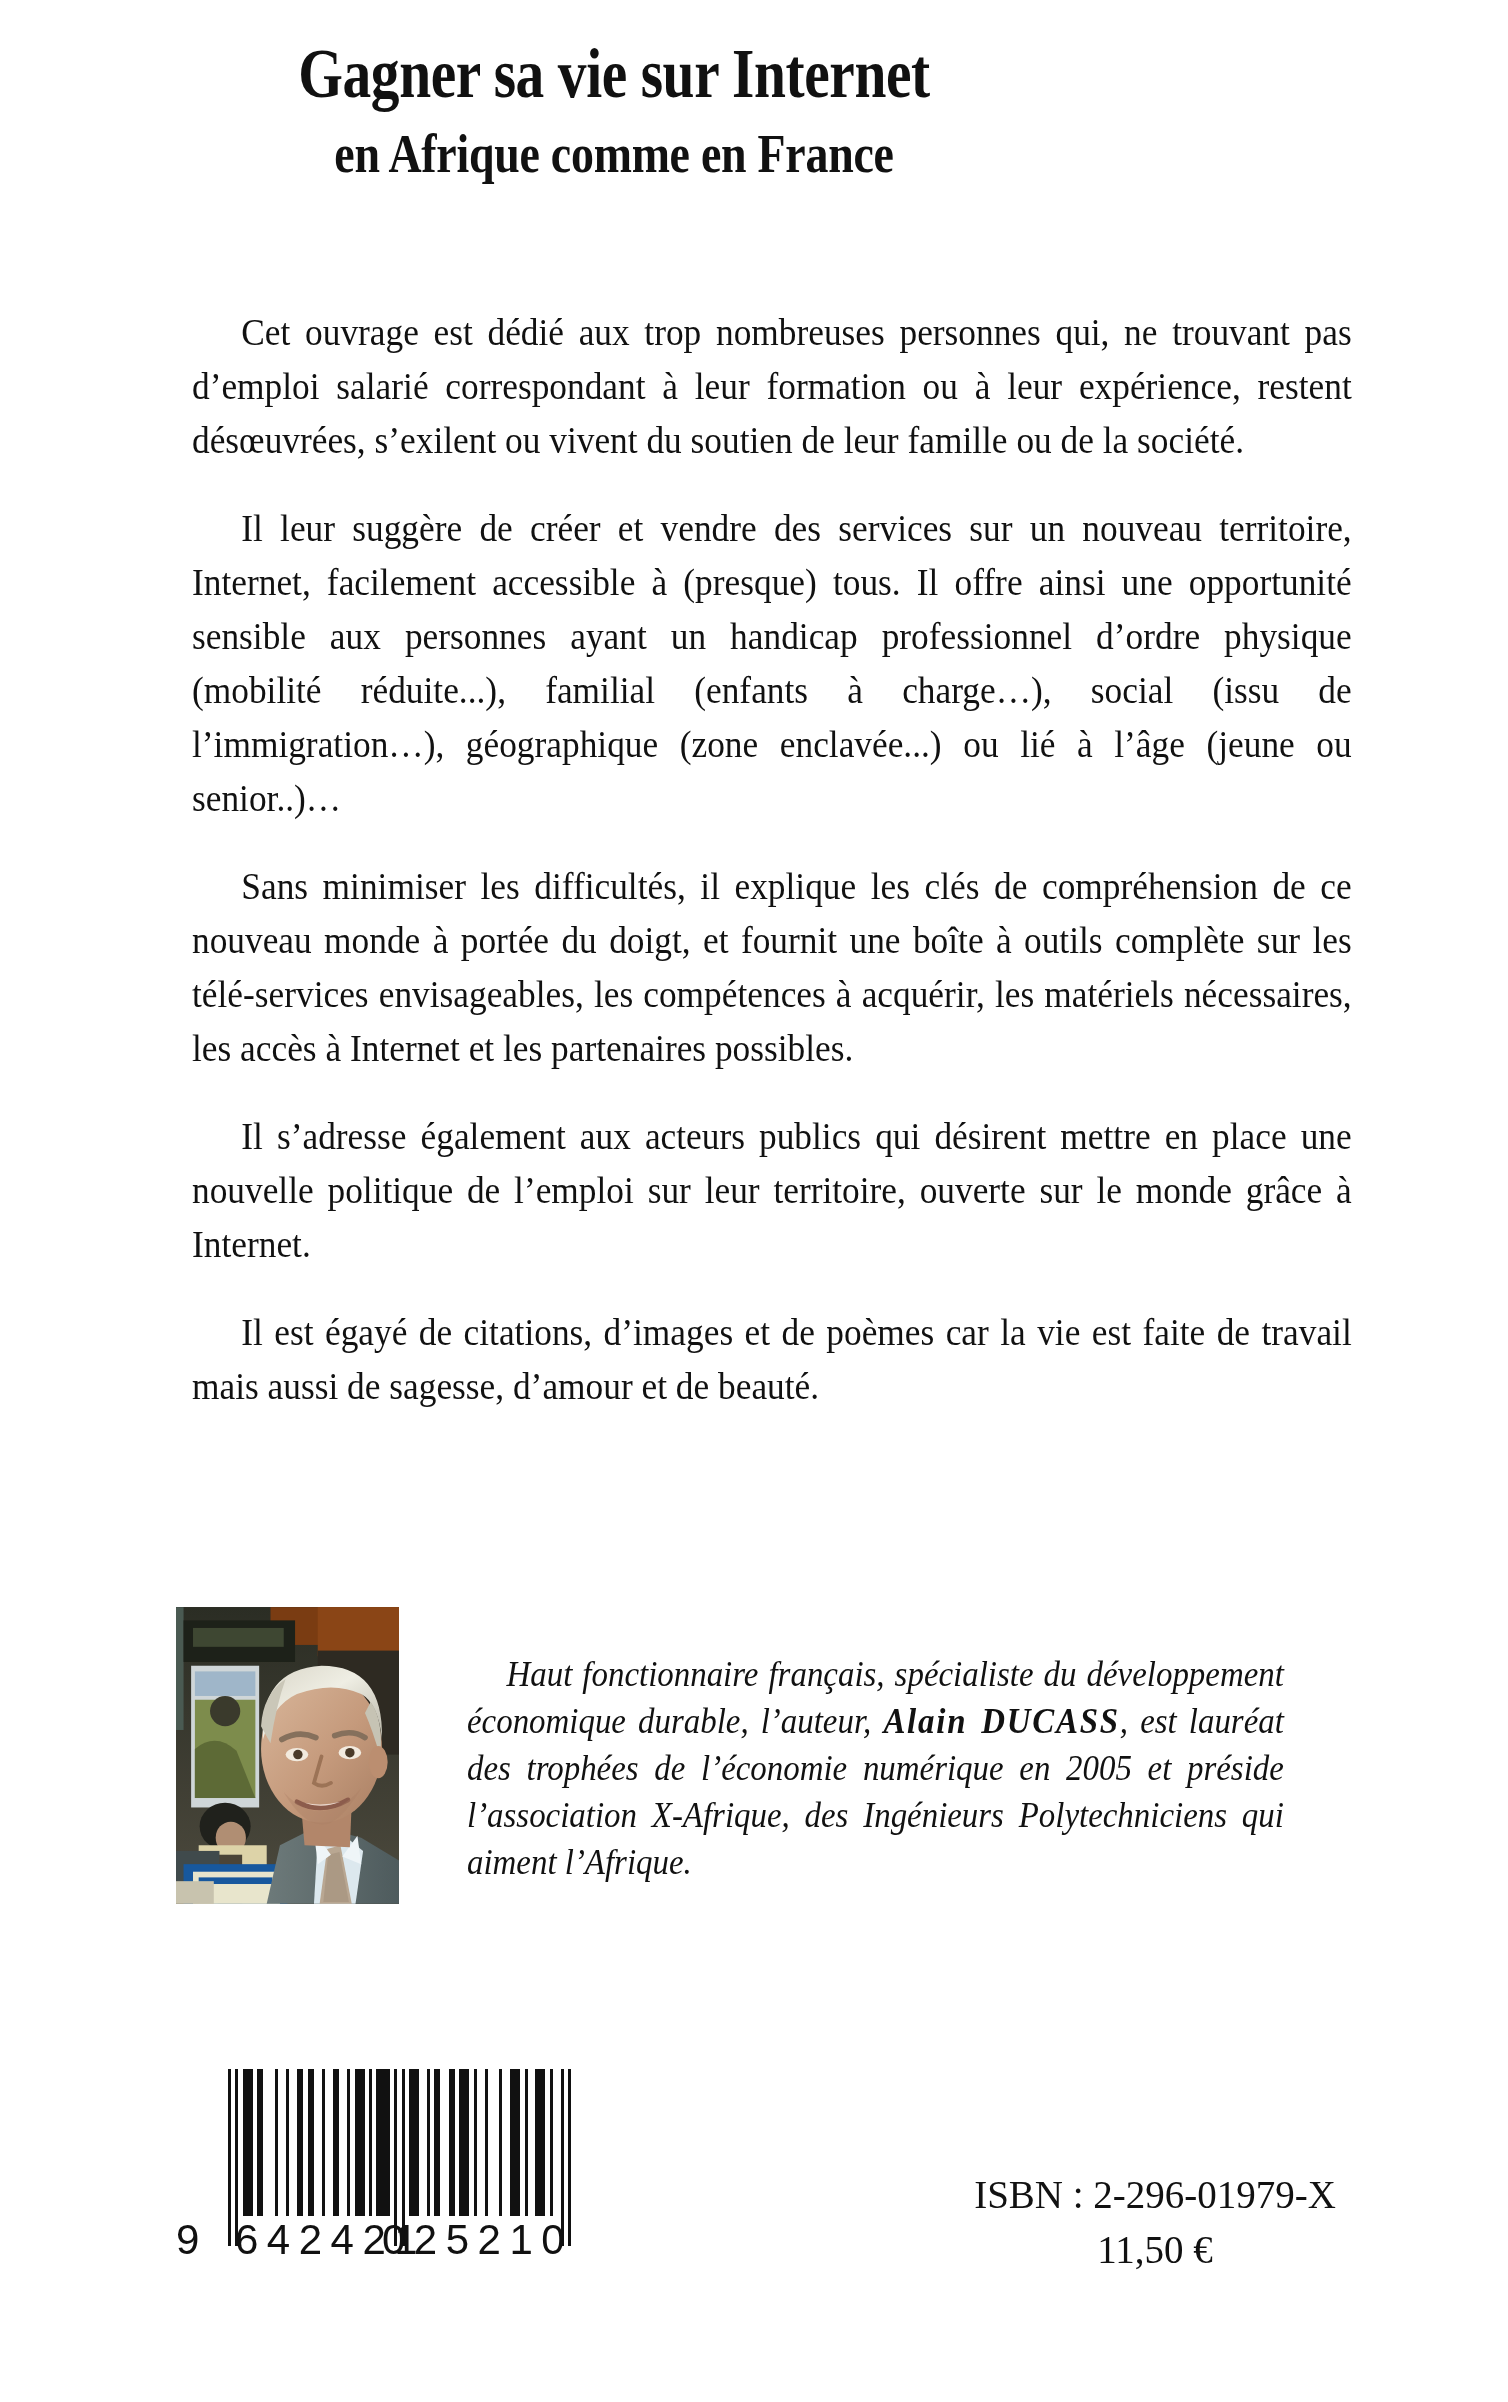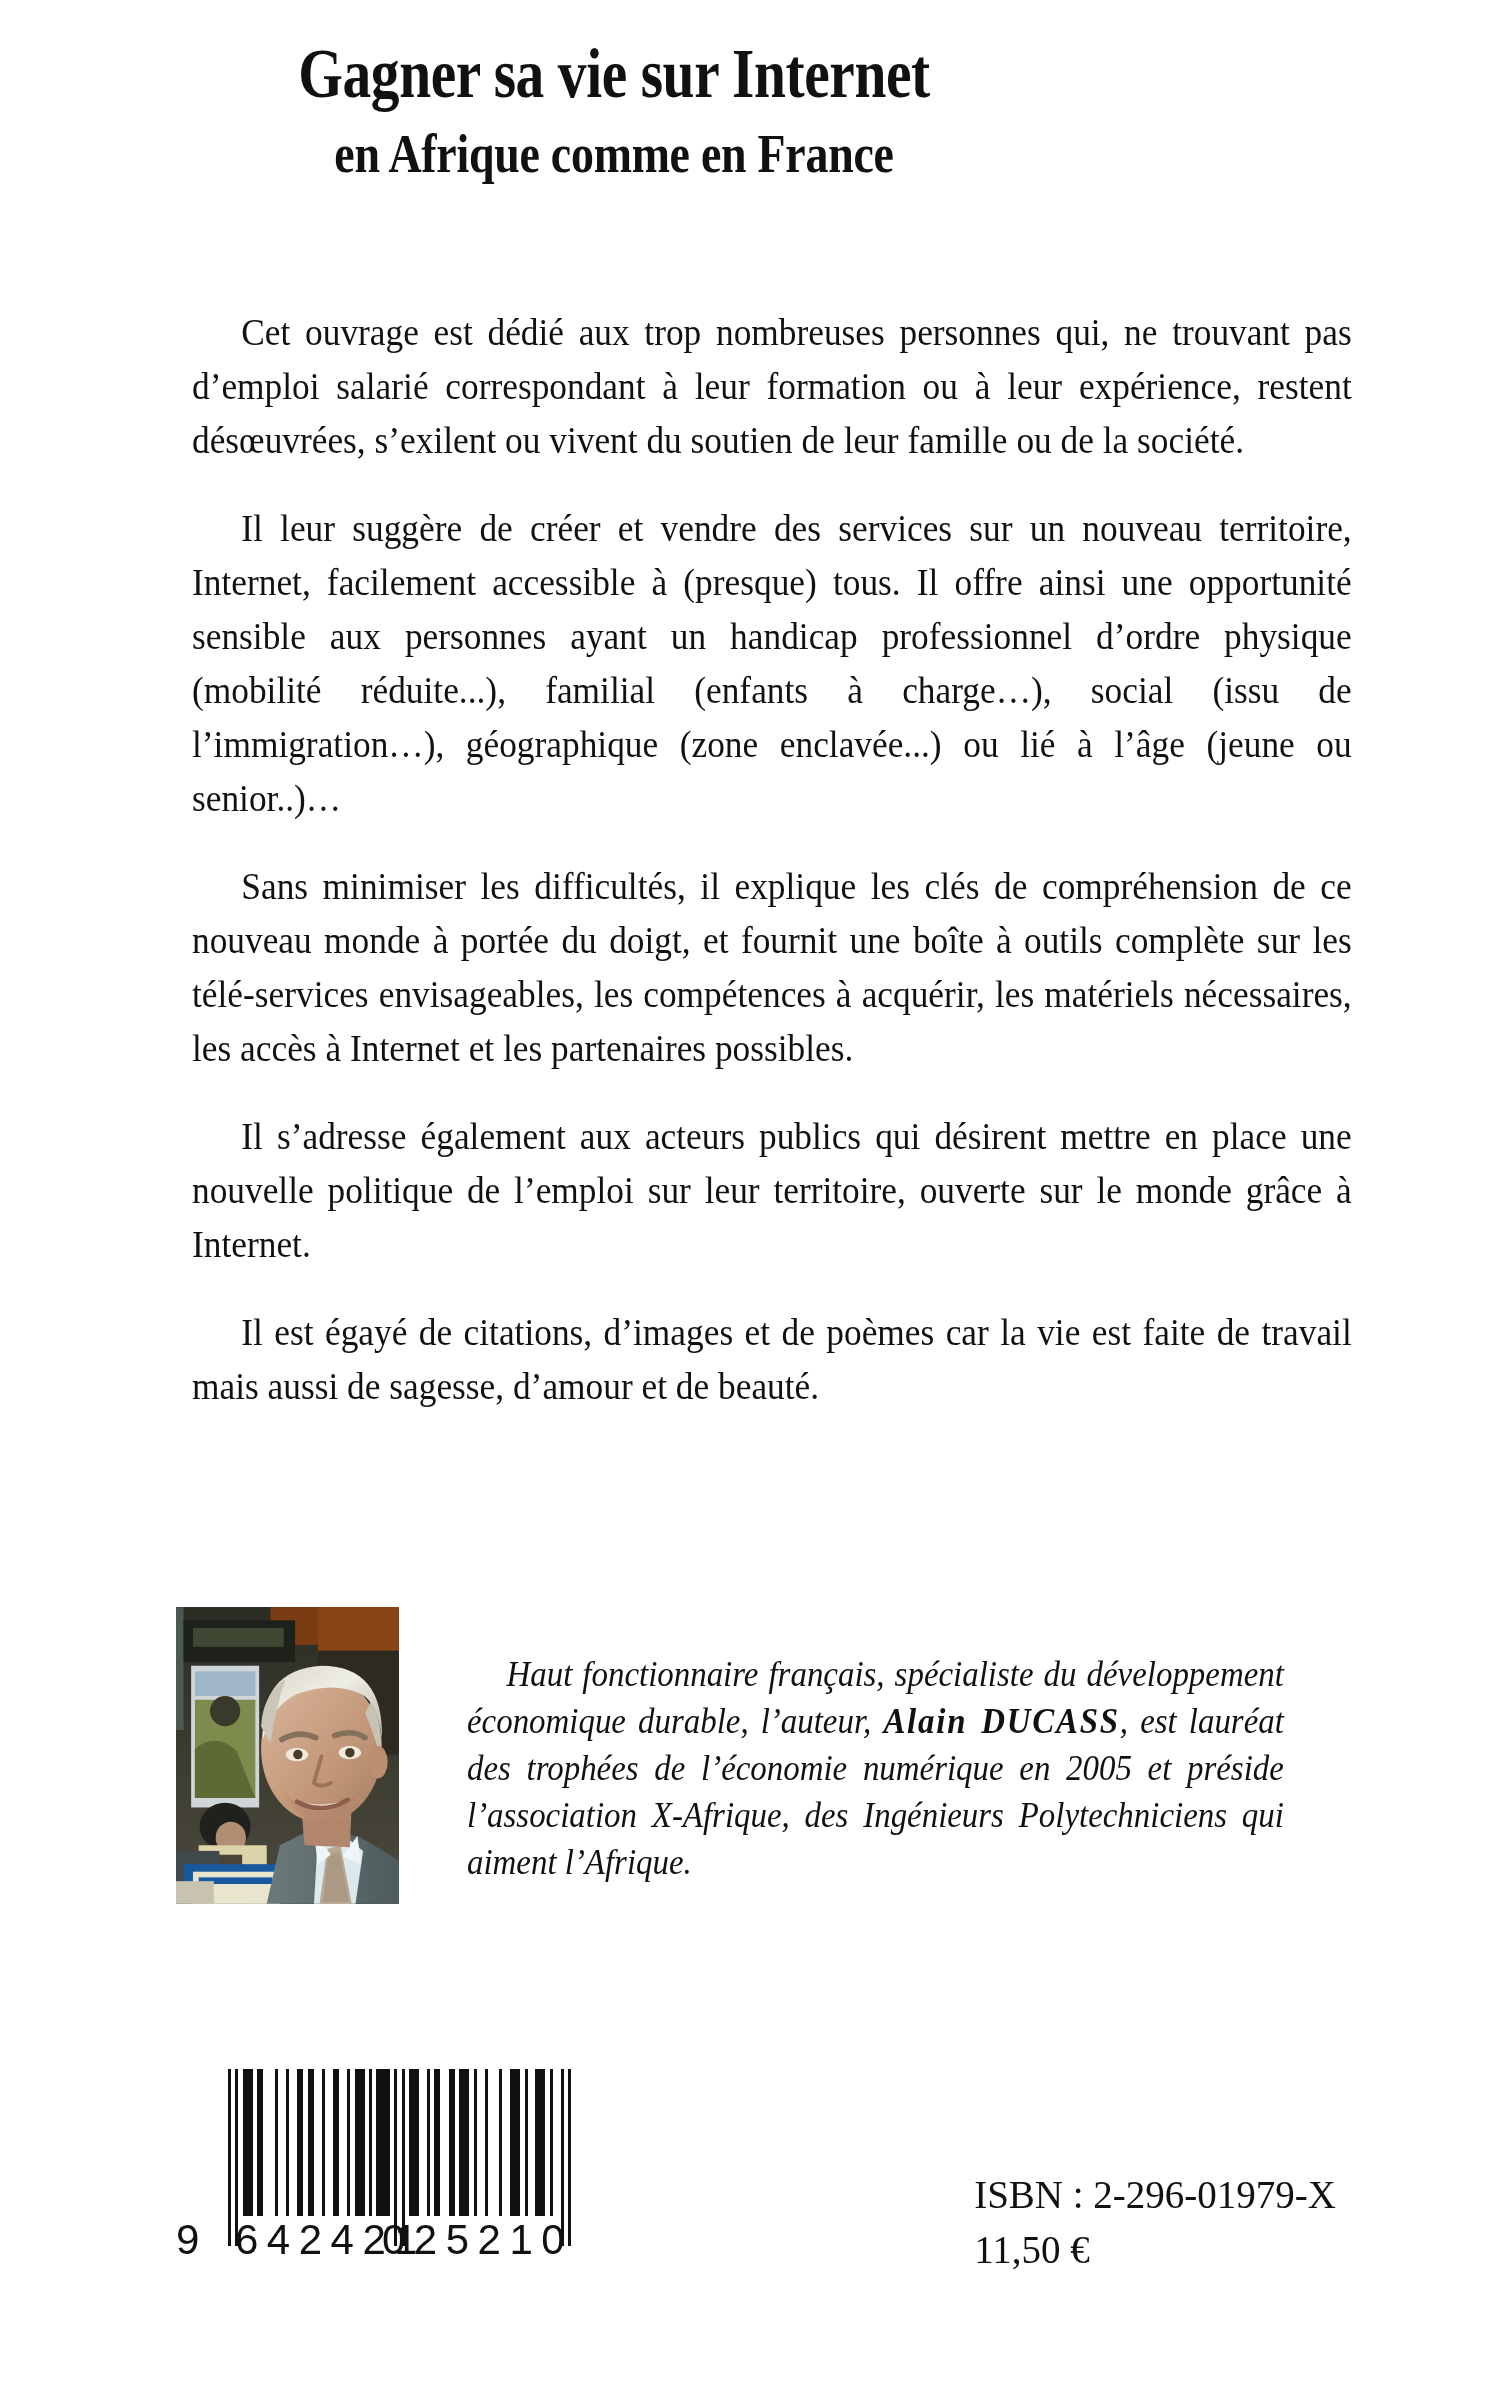--- a/index.html
+++ b/index.html
@@ -144,21 +144,21 @@
   }
   .bc-lead  { left: 0px; }
   .bc-left  { left: 59px; letter-spacing: 8.5px; }
   .bc-right { left: 206px; letter-spacing: 8.5px; }
 
   
   .isbn-block {
     position: absolute;
     right: 172px;
     top: 2167px;
-    text-align: left;
+    text-align: center;
   }
   .isbn-line, .price-line {
     font-family: "Liberation Serif", "DejaVu Serif", serif;
     font-size: 39px;
     line-height: 55px;
     color: #111111;
     white-space: nowrap;
   }
 </style>
 </head>

